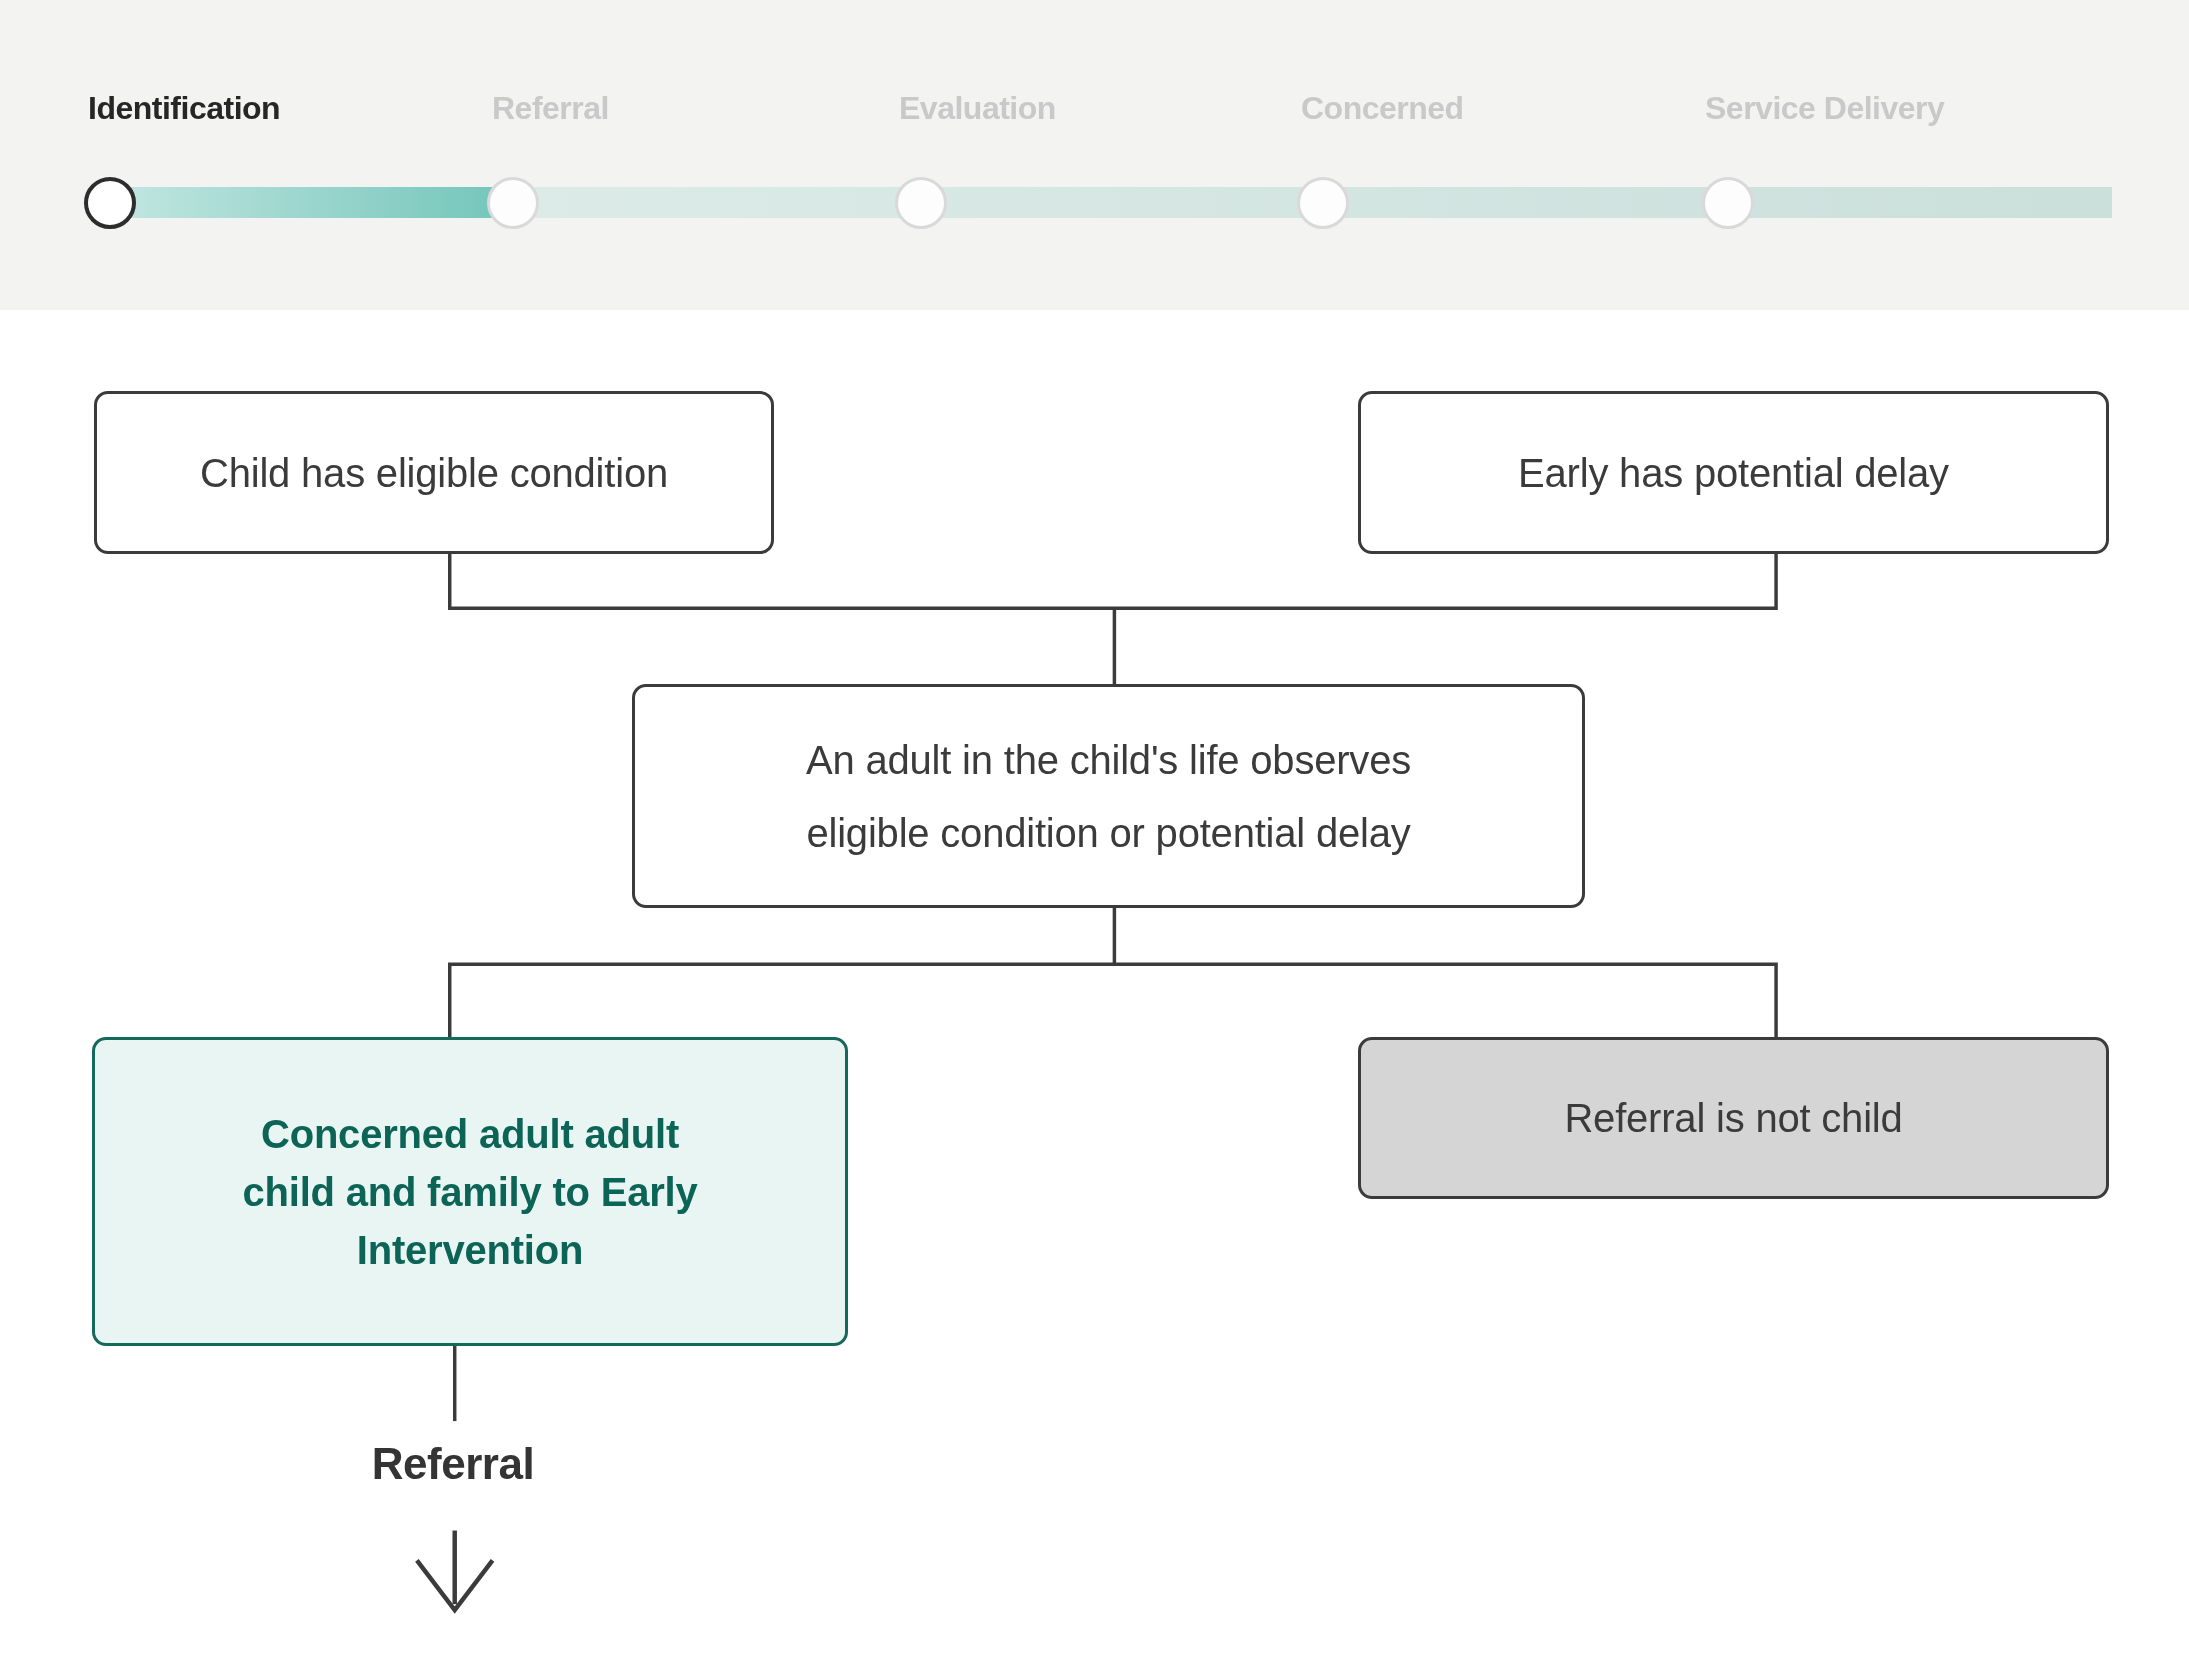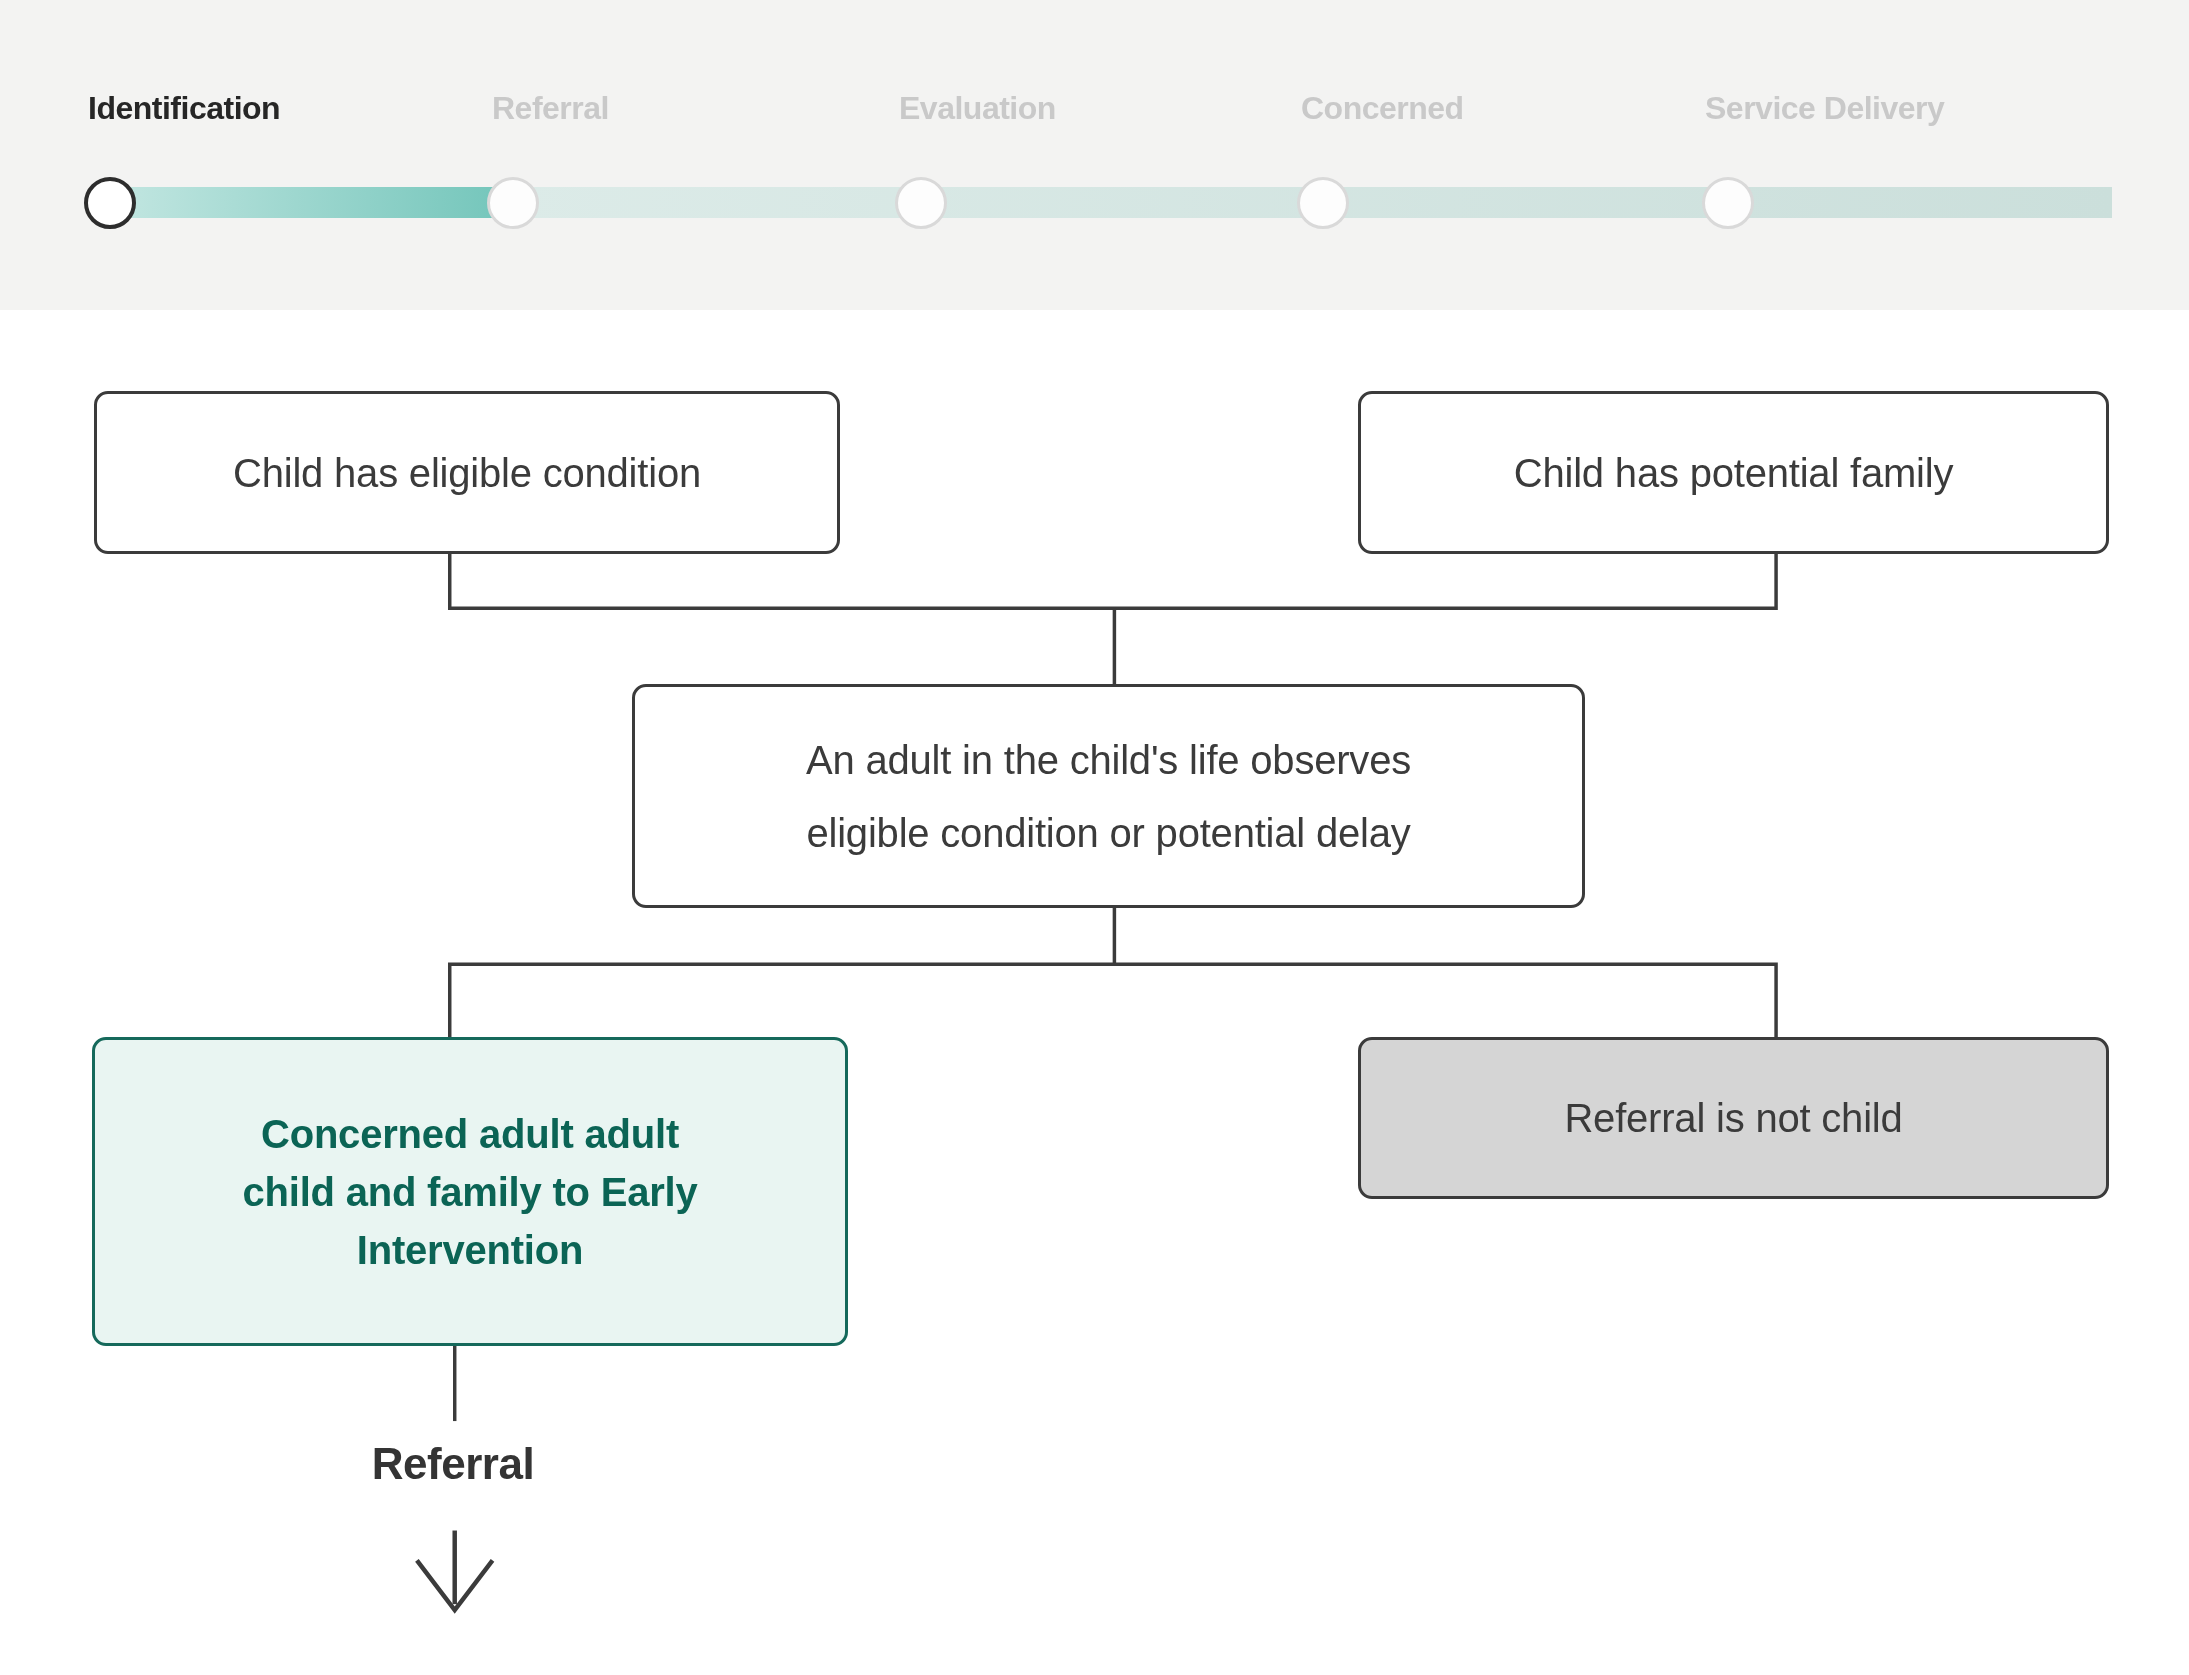--- a/index.html
+++ b/index.html
@@ -46,21 +46,21 @@
   .step-circle.active{border:4px solid var(--circle-active-border);background:#ffffff;}
   .sc1{left:84px;} .sc2{left:487px;} .sc3{left:895px;} .sc4{left:1297px;} .sc5{left:1702px;}
   
   .connectors{position:absolute;left:0;top:0;}
   .node{
     position:absolute;box-sizing:border-box;border:3px solid var(--node-border);border-radius:14px;
     background:#ffffff;color:var(--node-text);display:flex;flex-direction:column;
     align-items:center;justify-content:center;text-align:center;
     font-size:40px;line-height:1.45;letter-spacing:-0.2px;
   }
-  .node-eligible{left:94px;top:391px;width:746px;height:163px;}
+  .node-eligible{left:94px;top:391px;width:680px;height:163px;}
   .node-delay{left:1358px;top:391px;width:751px;height:163px;}
   .node-observes{left:632px;top:684px;width:953px;height:224px;gap:15px;}
   .node-refer{
     left:92px;top:1037px;width:756px;height:309px;
     background:var(--teal-node-bg);border-color:var(--teal-node-border);
     color:var(--accent-teal);font-weight:700;
   }
   .node-noreferral{left:1358px;top:1037px;width:751px;height:162px;background:var(--gray-node-bg);}
   .node .line{display:block;}
   .outflow-label{
@@ -106,21 +106,21 @@
         <path d="M457 1538 L457 1612"></path>
         <path d="M419 1568 L457 1618 L495 1568"></path>
       </g>
     </svg>
 
     <div class="node node-eligible">
       <span>Child has eligible condition</span>
     </div>
 
     <div class="node node-delay">
-      <span>Child has potential family</span>
+      <span>Early has potential delay</span>
     </div>
 
     <div class="node node-observes">
       <span class="line">An adult in the child's life observes</span>
       <span class="line">eligible condition or potential delay</span>
     </div>
 
     <div class="node node-refer">
       <span class="line">Concerned adult adult</span>
       <span class="line">child and family to Early</span>

